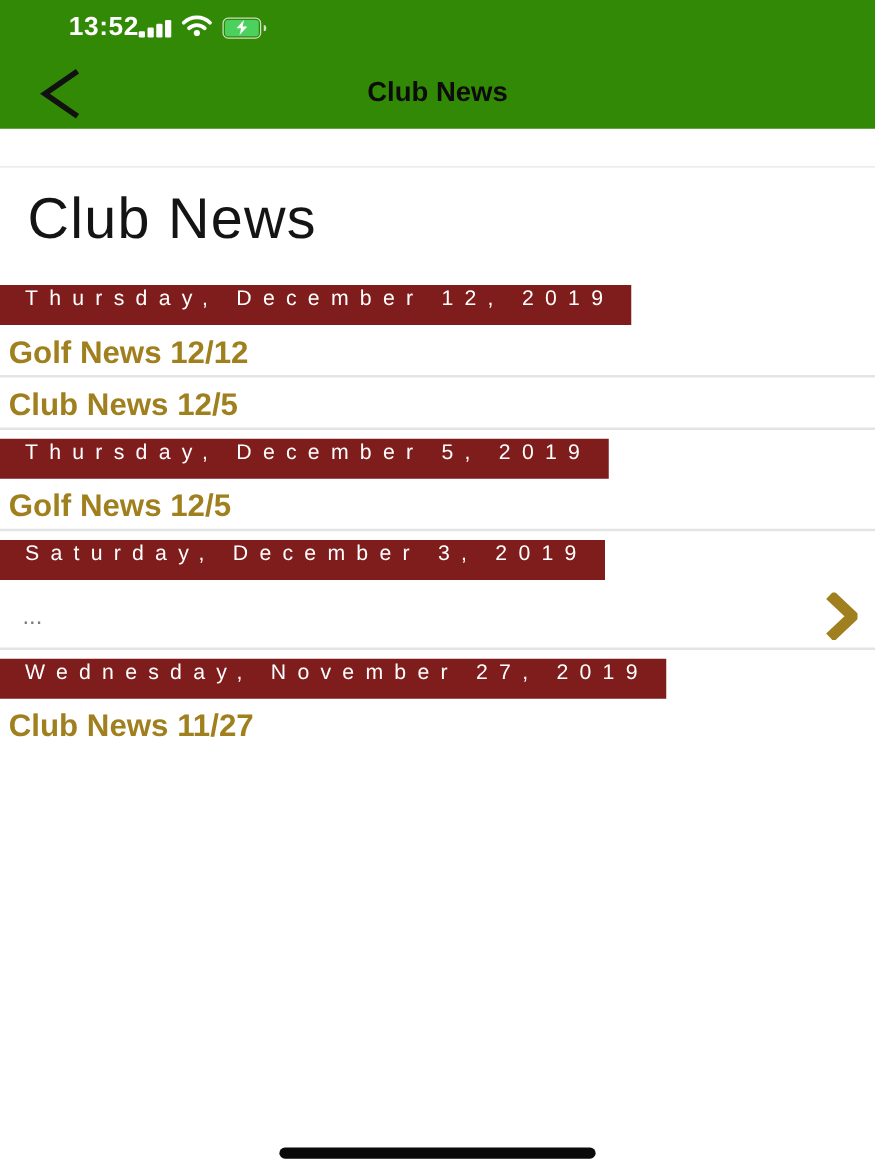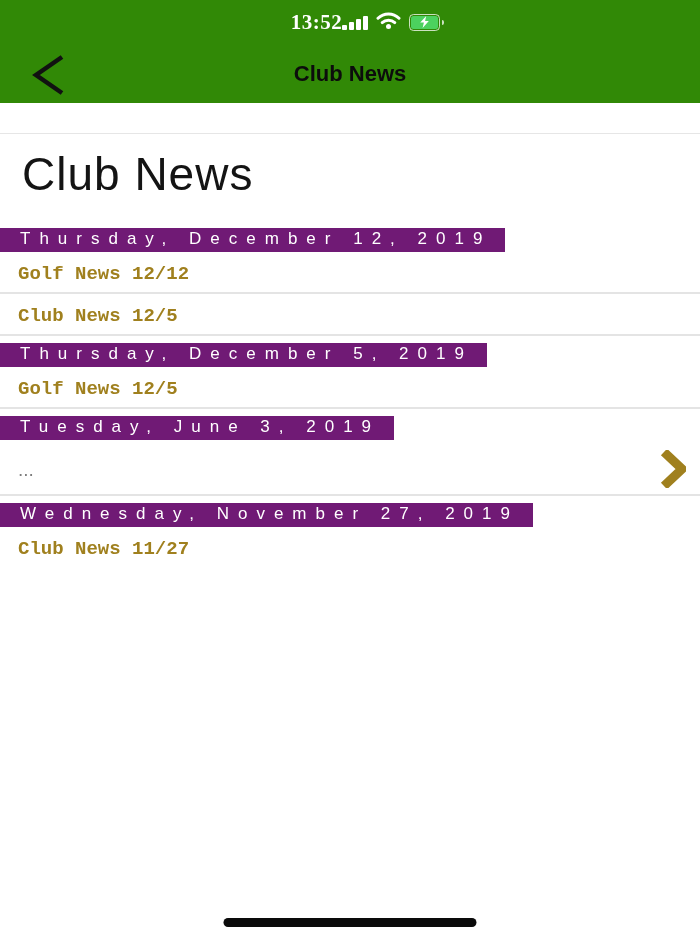--- a/index.html
+++ b/index.html
@@ -9,24 +9,23 @@
     background: #ffffff;
     position: relative;
     overflow: hidden;
   }
 
   
   .header { background: #318906; height: 103px; position: relative; }
 
   .status-bar {
     height: 44px;
-    display: flex; align-items: center; justify-content: center;
+    display: flex; align-items: center; justify-content: flex-start;
     padding-left: 55px; padding-right: 18px;
     color: #ffffff;
-    font-family: Liberation Serif, serif;
   }
   .status-time { font-size: 21px; font-weight: 700; letter-spacing: 0.5px; }
   .status-icons { display: flex; align-items: center; gap: 8px; }
 
   .sig { display: flex; align-items: flex-end; gap: 2px; height: 15px; }
   .sig span { display: block; width: 5px; background: #fff; border-radius: 1px; }
   .sig .b1 { height: 5px; } .sig .b2 { height: 8px; }
   .sig .b3 { height: 11px; } .sig .b4 { height: 14px; }
 
   .battery { position: relative; width: 37px; height: 17px; }
@@ -65,28 +64,28 @@
     margin: 13px 0 27px 22px;
     font-size: 46px; line-height: 54px;
     font-weight: 500; color: #141414; letter-spacing: 1px;
   }
 
   .news-item { padding-bottom: 4px; border-bottom: 2px solid #e4e4e4; margin-bottom: 7px; }
   .news-item:last-child { border-bottom-color: transparent; }
 
   .date-band {
     display: inline-block;
-    background: #701a75; color: #ffffff;
+    background: #7f1d1d; color: #ffffff;
     font-size: 17px; line-height: 18px;
-    padding: 2px 14px 4px 20px;
+    padding: 2px 14px 12px 20px;
     letter-spacing: 9px; white-space: nowrap;
   }
   .item-title {
-    margin: 8px 18px 0 18px;
-    color: #a0801e; font-size: 19px; line-height: 28px; font-weight: 700; font-family: Liberation Mono, monospace;
+    margin: 8px 18px 0 7px;
+    color: #a0801e; font-size: 25px; line-height: 28px; font-weight: 700;
   }
   .item-row {
     margin-top: 8px;
     display: flex; align-items: center;
     padding-left: 18px; padding-right: 14px;
     min-height: 42px;
   }
   .item-excerpt {
     width: 600px;
     color: #7d7d7d; font-size: 19px; line-height: 23px;
@@ -161,21 +160,21 @@
     <div class="news-item">
       <div class="item-title">Club News 12/5</div>
     </div>
 
     <div class="news-item">
       <div class="date-band">Thursday, December 5, 2019</div>
       <div class="item-title">Golf News 12/5</div>
     </div>
 
     <div class="news-item">
-      <div class="date-band">Tuesday, June 3, 2019</div>
+      <div class="date-band">Saturday, December 3, 2019</div>
       <div class="item-row">
         <div class="item-excerpt">...</div>
         <span class="chevron">
           <svg width="26" height="38" viewBox="0 0 26 38">
               <path d="M4,2 L22,19 L4,36" fill="none" stroke="#a0801e" stroke-width="9"></path>
             </svg>
         </span>
       </div>
     </div>
 

